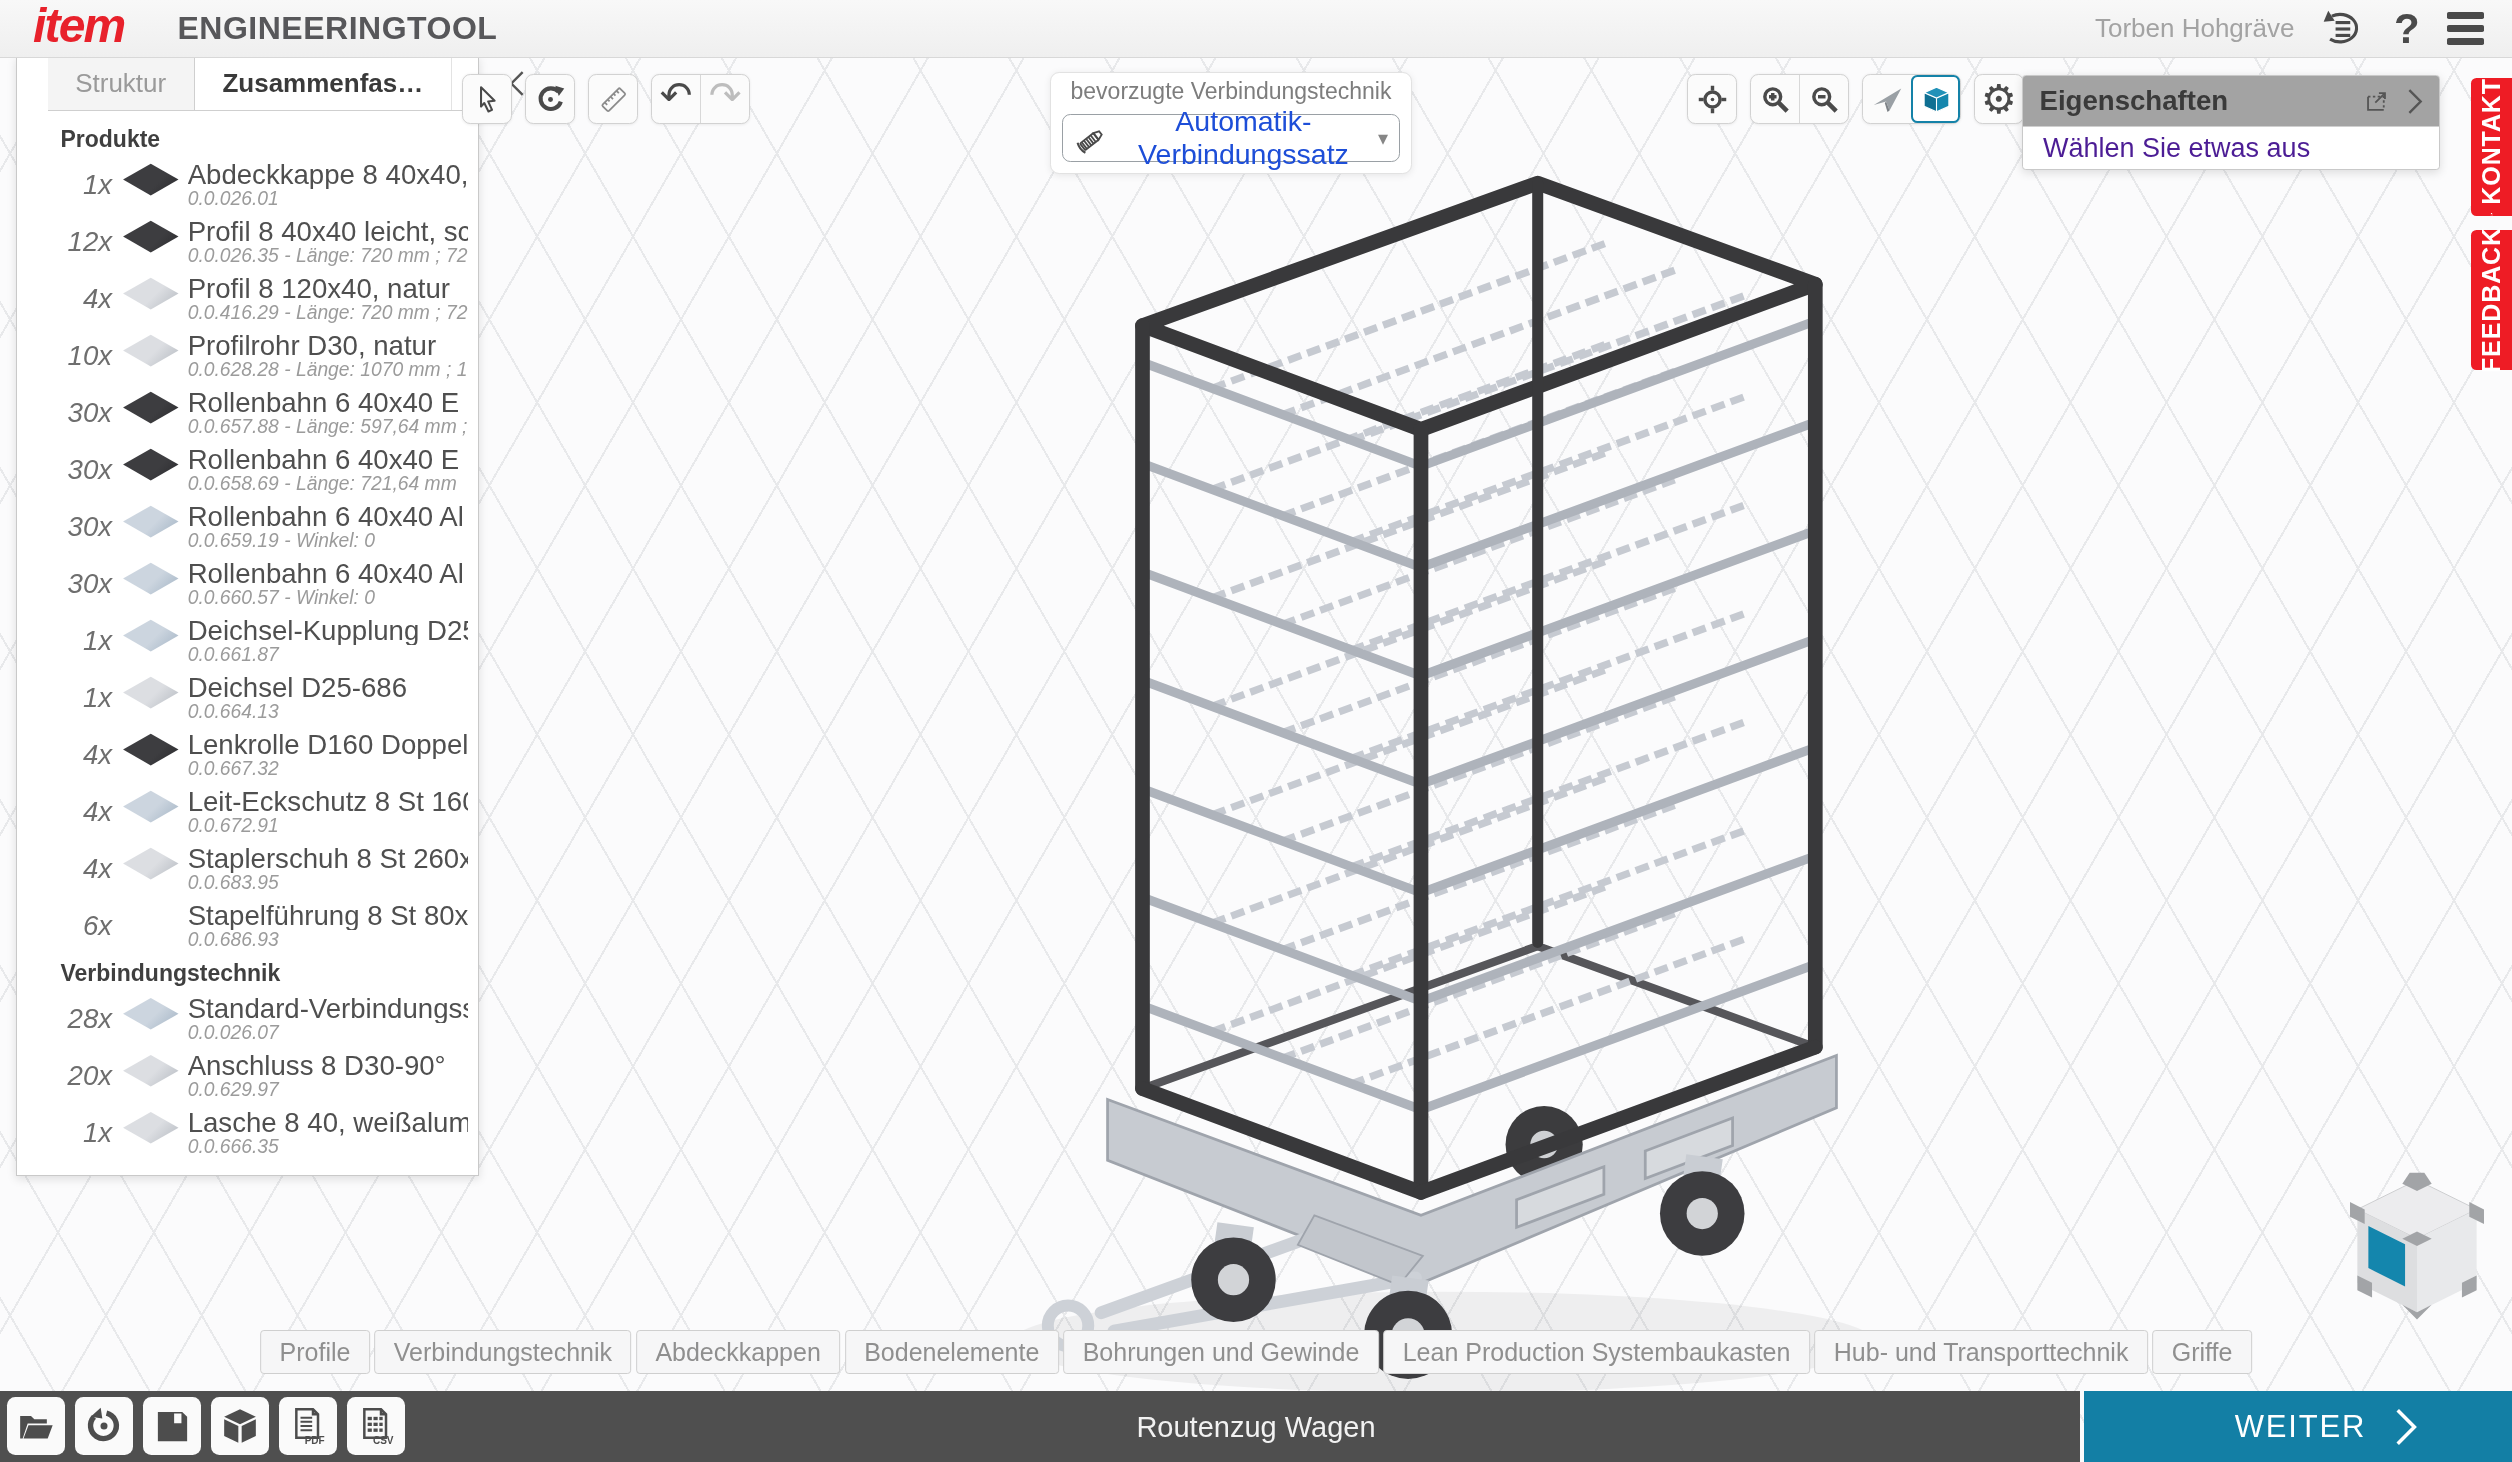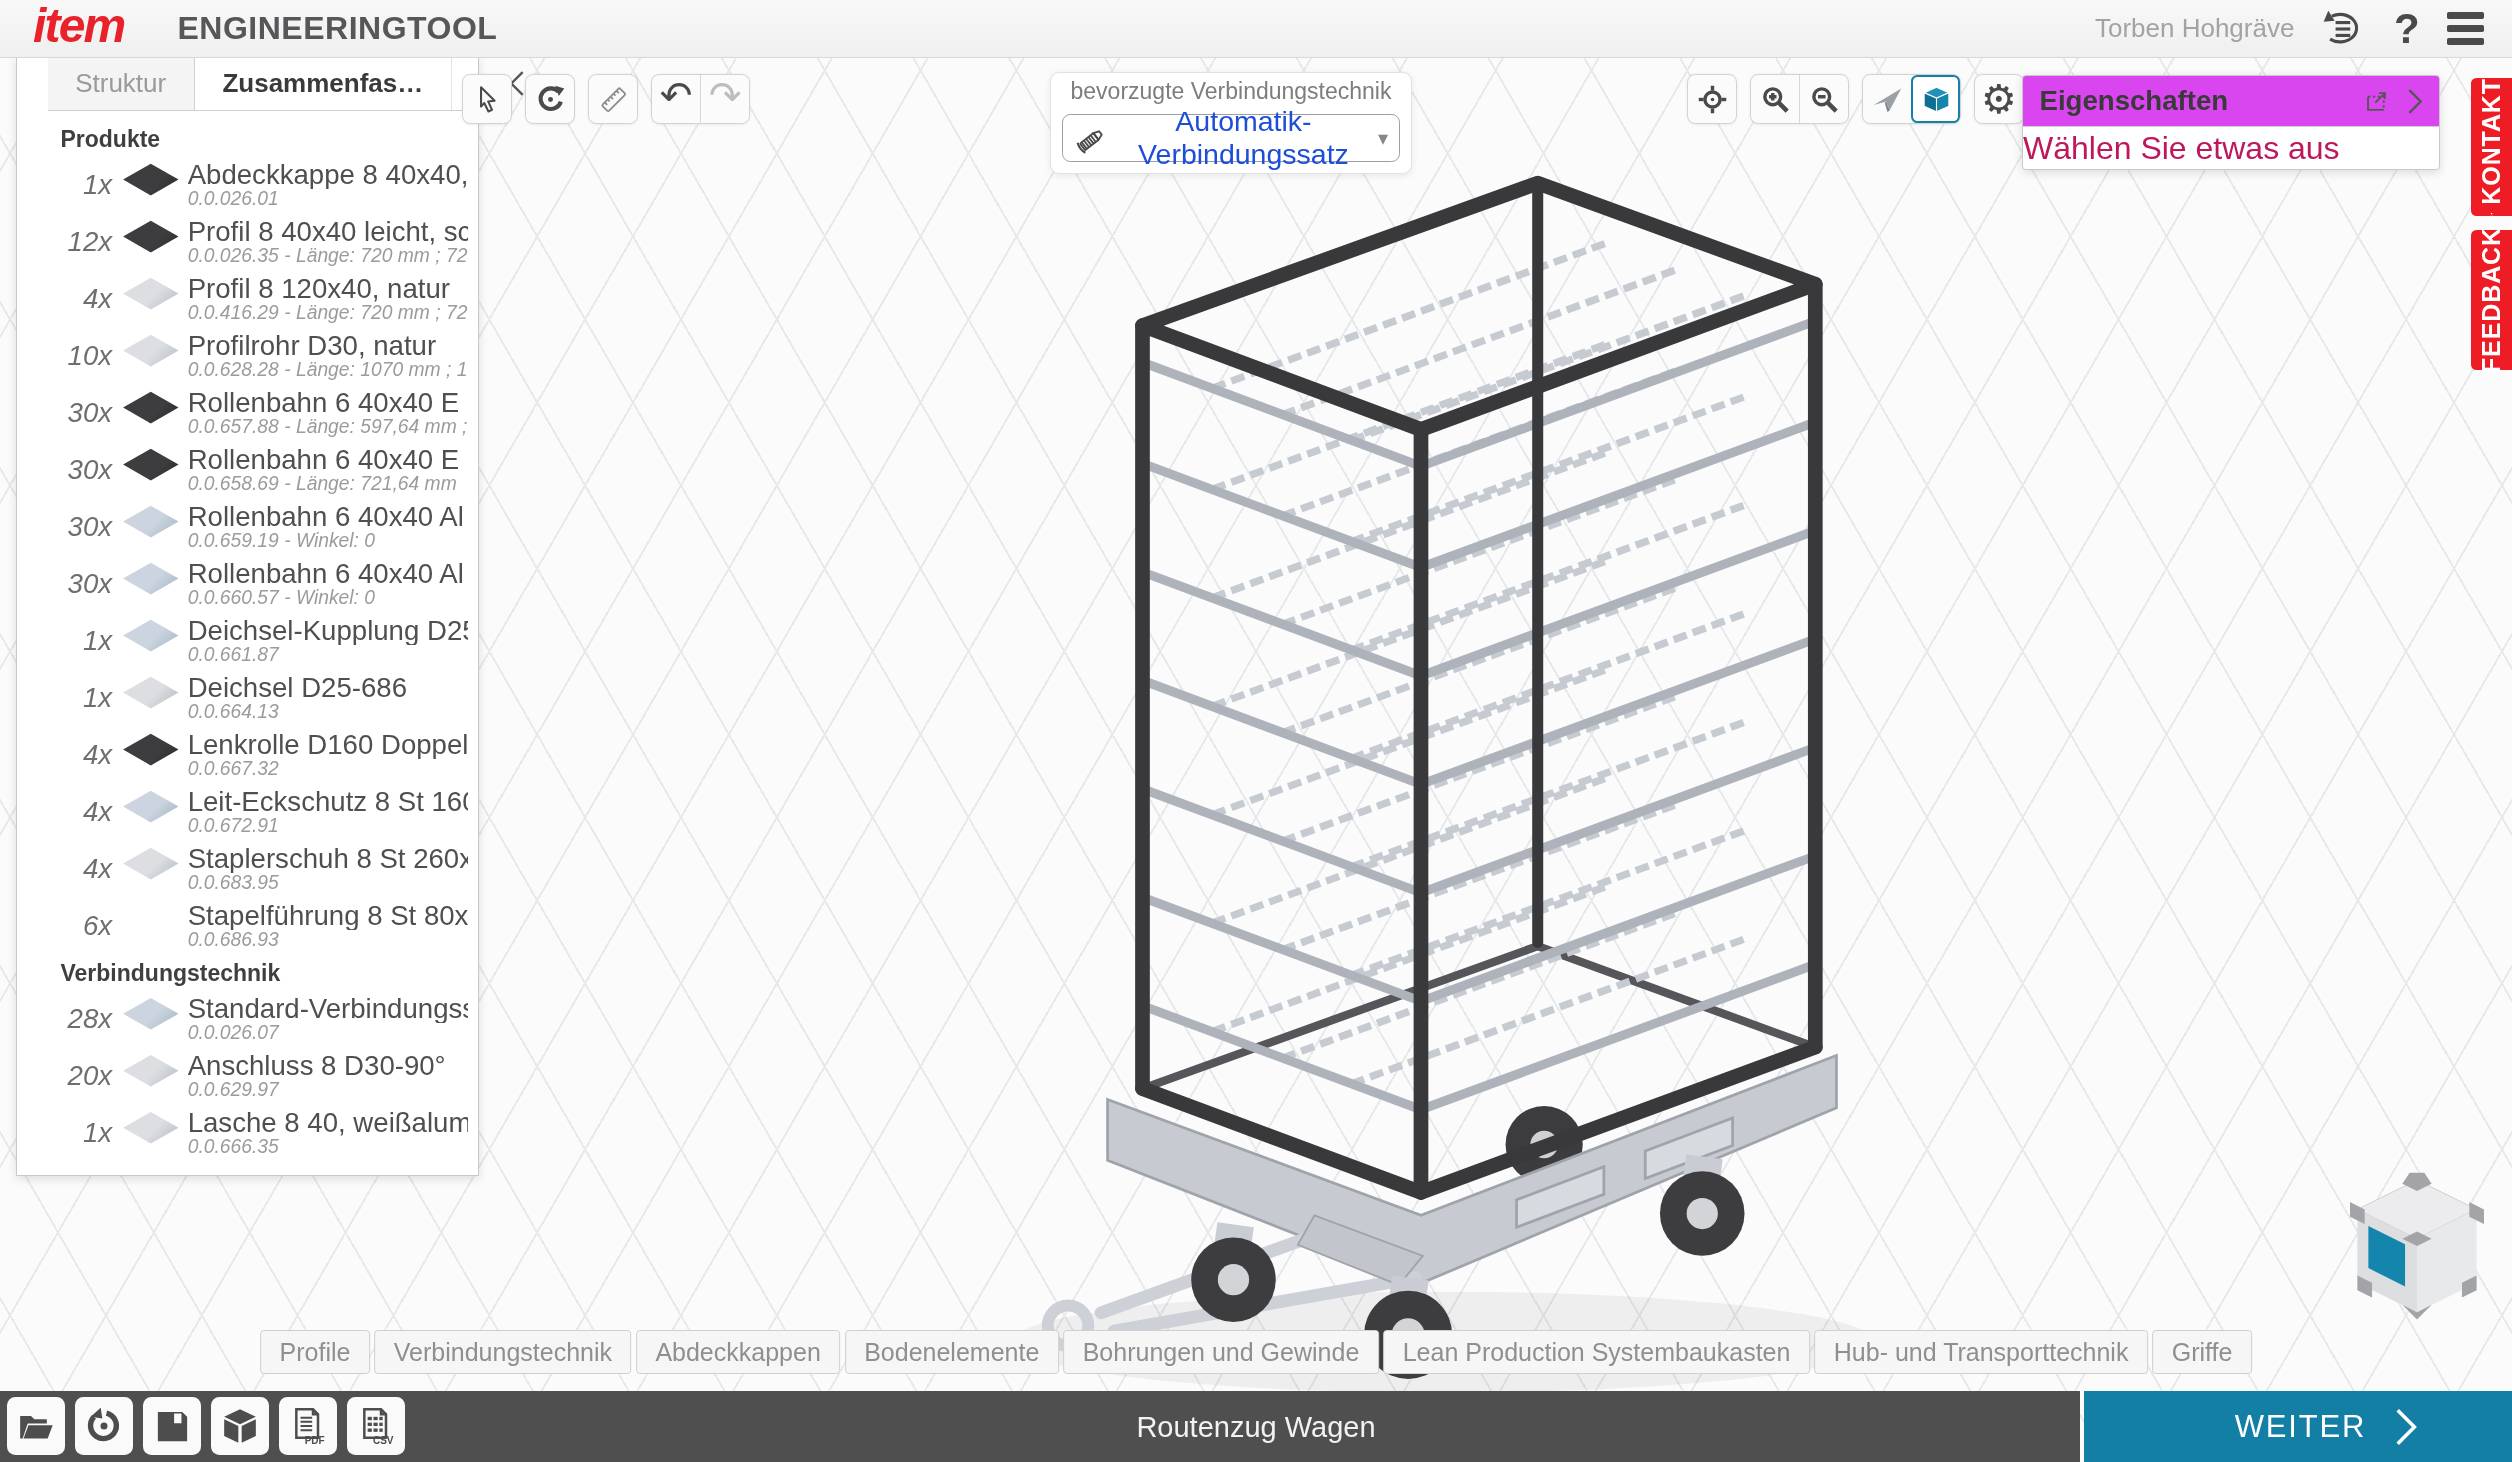--- a/index.html
+++ b/index.html
@@ -62,25 +62,25 @@
   
   #connector-card{position:absolute;left:1050px;top:72px;width:338px;z-index:20;background:#fff;
     border:0.9px solid #e2e2e2;border-radius:9.2px;box-shadow:0 1.8px 7.4px rgba(0,0,0,.08);padding:5px 11px 11px;}
   .cc-label{text-align:center;font-size:23px;color:#7d7d7d;margin-bottom:9.2px;}
   .cc-select{display:flex;align-items:center;border:1.8px solid #9aa0a5;border-radius:8.3px;height:46px;padding:0 11px;cursor:pointer;background:#fff;}
   .cc-value{flex:1;text-align:center;font-size:28.5px;color:#1d4ed8;}
   .cc-caret{font-size:20px;color:#868686;}
   
   #props{position:absolute;left:2022px;top:75px;width:416px;z-index:20;background:#fff;
     border:0.9px solid #c9c9c9;border-radius:3.7px;box-shadow:0 2.8px 9.2px rgba(0,0,0,.12);overflow:hidden;}
-  .props-head{height:50px;background:#d946ef;border-bottom:0.9px solid #cfcfcf;display:flex;align-items:center;}
+  .props-head{height:50px;background:#a3a3a3;border-bottom:0.9px solid #cfcfcf;display:flex;align-items:center;}
   .props-title{font-size:27.6px;font-weight:700;color:#3a3a3a;margin-left:16.5px;flex:1;}
   .props-head .iconbtn{margin-right:13px;}
   .props-body{height:42px;display:flex;align-items:center;}
-  .props-placeholder{font-size:32px;color:#be185d;margin-left:0;}
+  .props-placeholder{font-size:27px;color:#4c1d95;margin-left:20px;}
   
   .side-tab{position:absolute;right:0;width:41px;background:#ee1c25;color:#fff;z-index:25;
     border-radius:5.5px 0 0 5.5px;display:flex;flex-direction:column;align-items:center;justify-content:center;cursor:pointer;}
   .side-tab .vtext{writing-mode:vertical-rl;transform:rotate(180deg);font-size:25px;font-weight:600;letter-spacing:0.9px;}
   #tab-kontakt{top:78px;height:138px;}
   #tab-feedback{top:230px;height:140px;}
   #tab-kontakt .env{margin-top:9.2px;transform:rotate(-90deg);}
   
   #bottom-tabs{position:absolute;left:50%;transform:translateX(-50%);top:1330px;display:flex;gap:4.6px;z-index:20;}
   .btab{background:#f6f6f7;border:1.8px solid #cfcfcf;border-radius:3.7px;height:42px;display:flex;align-items:center;

